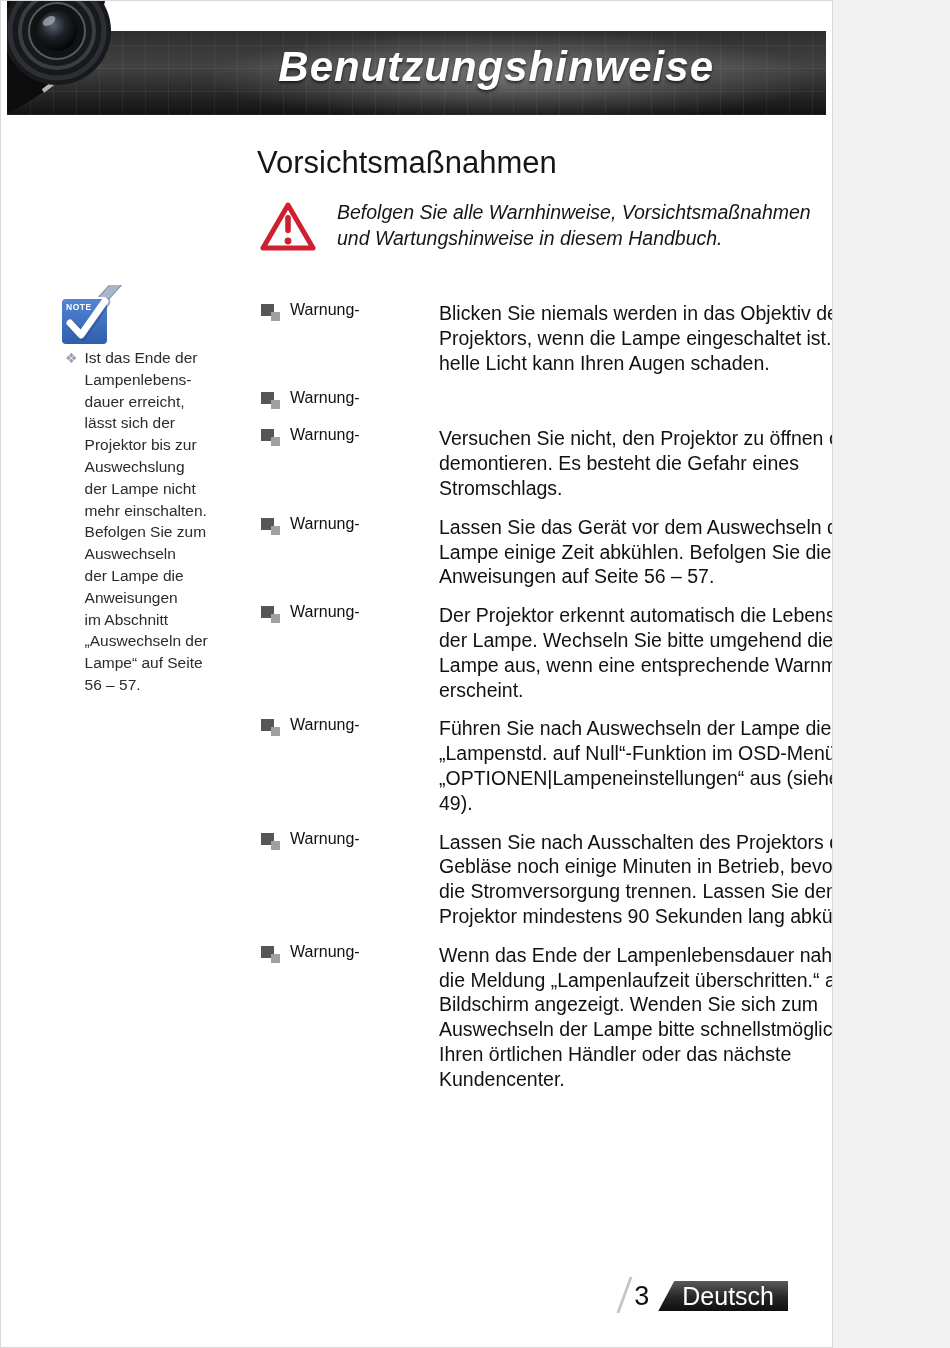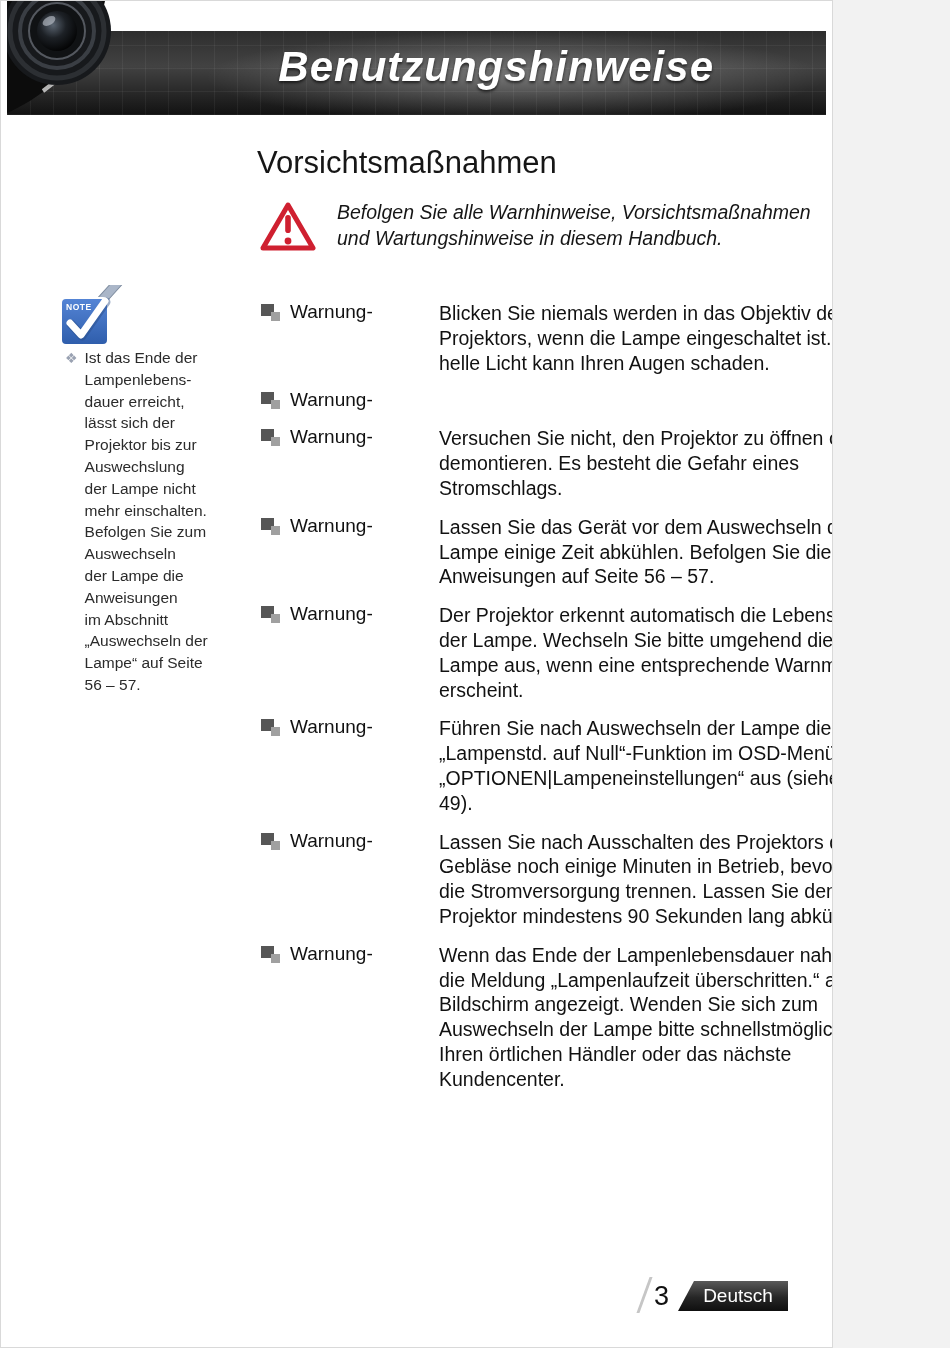--- a/index.html
+++ b/index.html
@@ -37,32 +37,32 @@
     white-space:pre-line; width:155px; }
 
   
   .warnings { position:absolute; left:260px; top:300px; width:635px;
     display:flex; flex-direction:column; gap:14px; }
   .warning-row { display:flex; align-items:flex-start; }
   .warning-label-cell { flex:0 0 178px; display:flex; align-items:flex-start; }
   .sq-icon { position:relative; width:22px; height:20px; margin-top:3px; flex:0 0 22px; }
   .sq1 { position:absolute; left:0; top:0; width:13px; height:12px; background:#565656; }
   .sq2 { position:absolute; left:10px; top:8px; width:9px; height:9px; background:#a0a0a0; }
-  .warning-label { font-size:19px; color:#111; margin-left:7px; }
+  .warning-label { font-size:16px; color:#111; margin-left:7px; }
   .warning-text { flex:1; font-size:19.5px; line-height:24.8px; color:#111; }
 
   
   .footer { position:absolute; top:1276px; right:44px; height:36px;
     display:flex; align-items:flex-end; }
   .footer-divider { width:3px; height:36px; background:#c6c6c6;
     transform:skewX(-20deg); margin-right:8px; }
   .page-number { font-size:27px; color:#111; margin-right:9px; line-height:34px; }
   .lang-box { height:30px; min-width:110px; margin-bottom:2px;
     background:linear-gradient(180deg,#5a5a5a 0%, #262626 55%, #0f0f0f 100%);
-    color:#fff; font-size:19px; display:flex; align-items:center; justify-content:center;
+    color:#fff; font-size:25px; display:flex; align-items:center; justify-content:center;
     clip-path:polygon(16px 0, 100% 0, 100% 100%, 0 100%);
     padding:0 14px 0 24px; }
 </style>
 </head>
 <body>
 
 <div class="page">
 
   <div class="header-band"></div>
   <div class="header-title">Benutzungshinweise</div>

